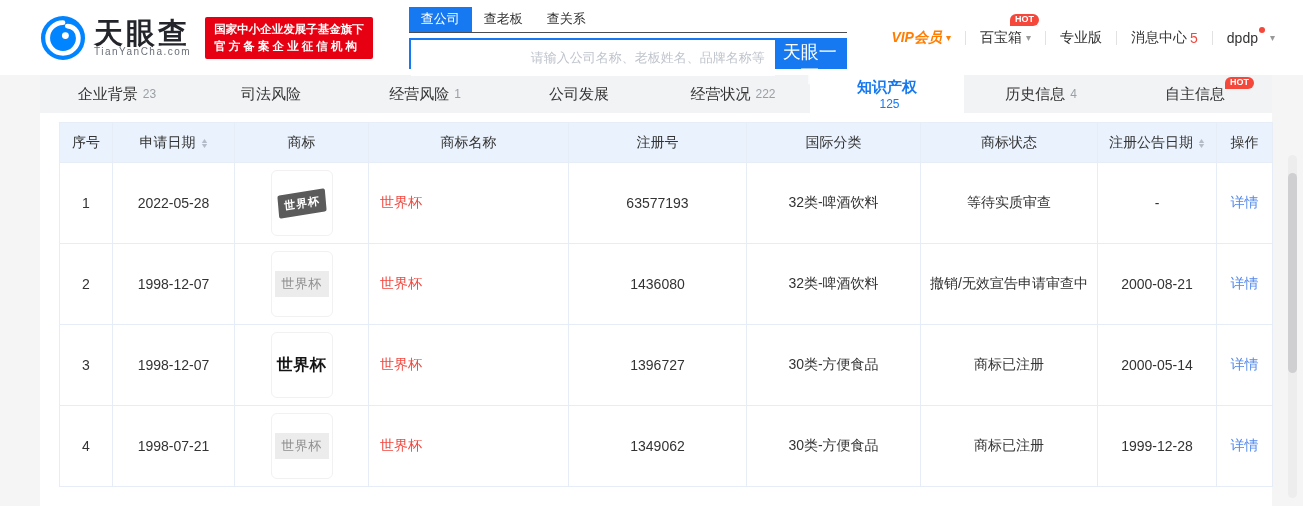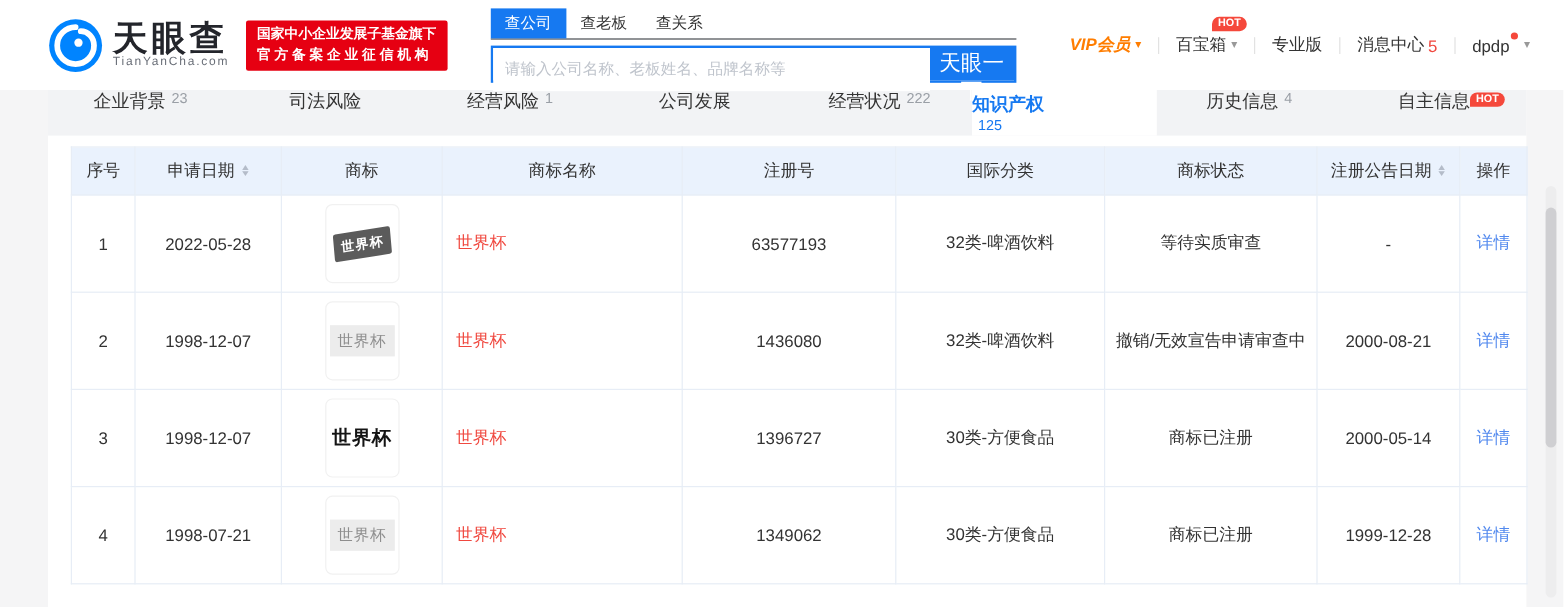--- a/index.html
+++ b/index.html
@@ -28,21 +28,21 @@
   }
   .cert-badge .l2 { letter-spacing:3.1px; }
 
   .search-module { margin-left:36px; width:438px; }
   .search-tabs { display:flex; align-items:flex-end; border-bottom:1px solid #4a4d52; }
   .stab { font-size:13px; color:#333; padding:3px 12px 4px; cursor:pointer; }
   .stab.active { background:var(--accent,#1679f1); color:#fff; }
   .search-row { display:flex; margin-top:5px; border:2px solid var(--accent,#1679f1); height:31px; }
   .search-input {
     flex:1; border:none; outline:none; font-size:13px; padding:18px 10px;
-    color:#ec4899; font-family:inherit;
+    color:#ec4899; font-family:inherit;text-align:right;
   }
   .search-input::placeholder { color:#bfc4cc; }
   .search-btn {
     width:70px; background:var(--accent,#1679f1); color:#fff; border:none;
     font-size:18px; cursor:pointer; font-family:inherit;
   }
 
   .top-nav { margin-left:auto; display:flex; align-items:center; font-size:14px; white-space:nowrap; }
   .nav-item { display:flex; align-items:center; cursor:pointer; position:relative; }
   .vip { color:var(--vip-orange,#ff7d00); font-weight:700; font-style:italic; }
@@ -66,21 +66,21 @@
     position:absolute; top:75px; left:0; right:0; bottom:0;
     background:#f5f5f6;
   }
   .card {
     position:absolute; top:0; left:40px; width:1232px; bottom:0;
     background:#fff;
   }
 
   .nav-tabs { display:flex; height:38px; background:#f2f3f5; }
   .ntab {
-    flex:1; display:flex; justify-content:center;
+    flex:1; display:flex; align-items:center; justify-content:center;
     cursor:pointer; font-size:15px; color:#333; position:relative;
   }
   .ntab-count { font-size:12px; color:#9a9fa6; margin-left:5px; }
   .ntab.active { background:#fff;flex-direction:column; }
   .ntab.active .ntab-label { color:var(--accent,#1679f1); font-weight:700; }
   .ntab.active .ntab-count { color:var(--accent,#1679f1); }
   .ntab-badge { position:absolute; top:2px; right:18px; }
 
   
   .tm-table {

